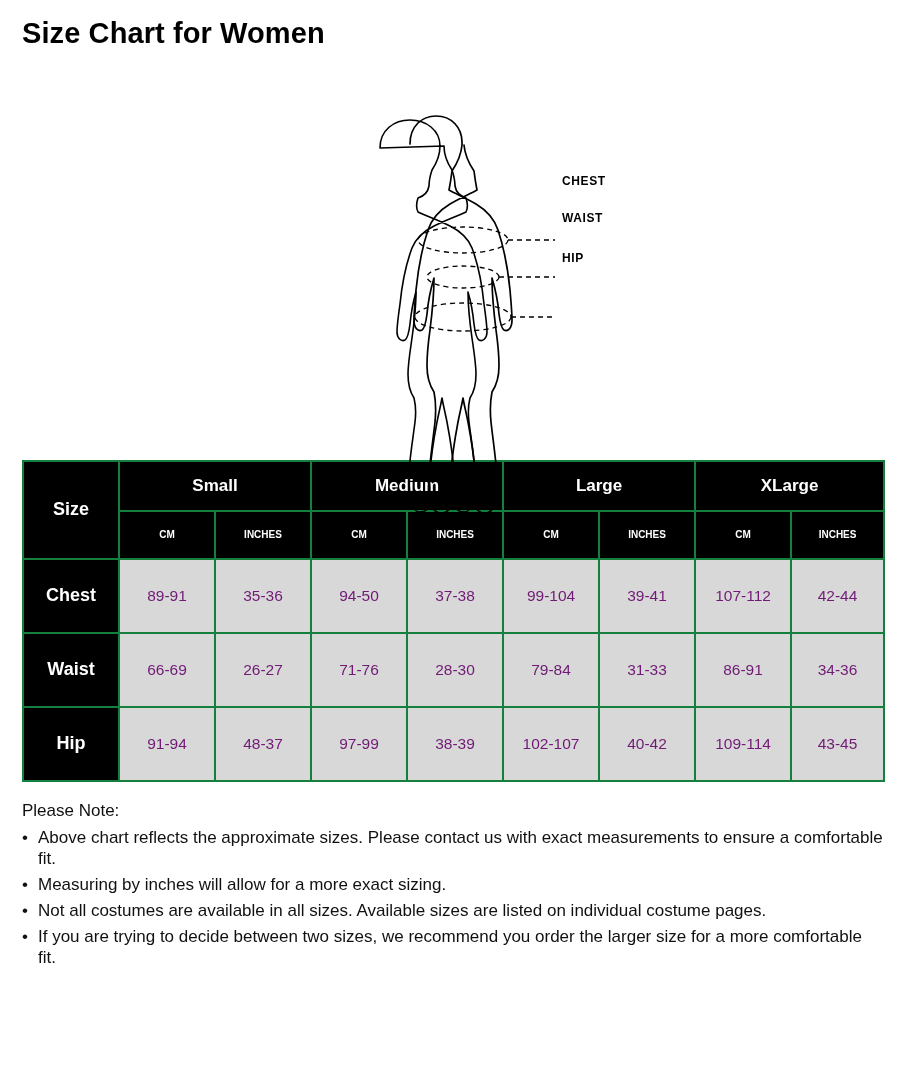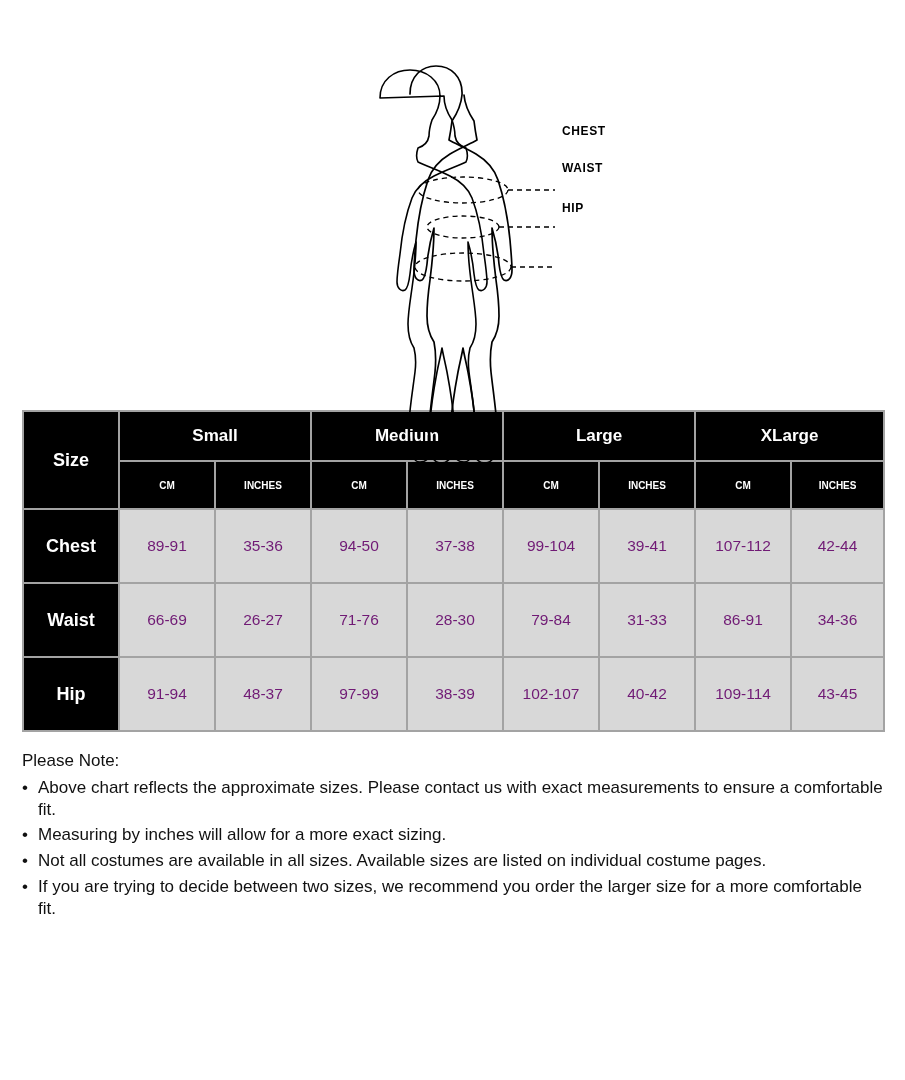--- a/index.html
+++ b/index.html
@@ -42,21 +42,21 @@
   }
 
   
   .size-table {
     border-collapse: collapse;
     width: 861px;
     margin: 0;
     table-layout: fixed;
   }
   .size-table td, .size-table th {
-    border: 2px solid #a3a3a3;
+    border: 2px solid #15803d;
     text-align: center;
     vertical-align: middle;
     padding: 0;
   }
   .hdr-black {
     background: #000000;
     color: #ffffff;
     font-weight: bold;
   }
   .grp-label {
@@ -107,20 +107,21 @@
   .note-text {
     flex: 1 1 auto;
     padding-left: 1px;
   }
 </style>
 </head>
 <body>
 
 <div class="page">
 
+  <h1 class="title">Size Chart for Women</h1>
 
   <div class="figure-wrap">
     <svg class="figure-svg" width="300" height="405" viewBox="0 0 300 405">
       <g fill="none" stroke="#000000" stroke-width="1.6" stroke-linejoin="round" stroke-linecap="round">
 
         <path d="M88 36 C88 18 102 8 118 8 C134 8 148 18 148 34 C148 44 144 52 140 58
                  C138 64 137 70 137 74 C136 80 132 84 126 86
                  C124 92 124 96 126 100
                  C134 104 146 108 158 114
                  C168 119 176 126 180 136

